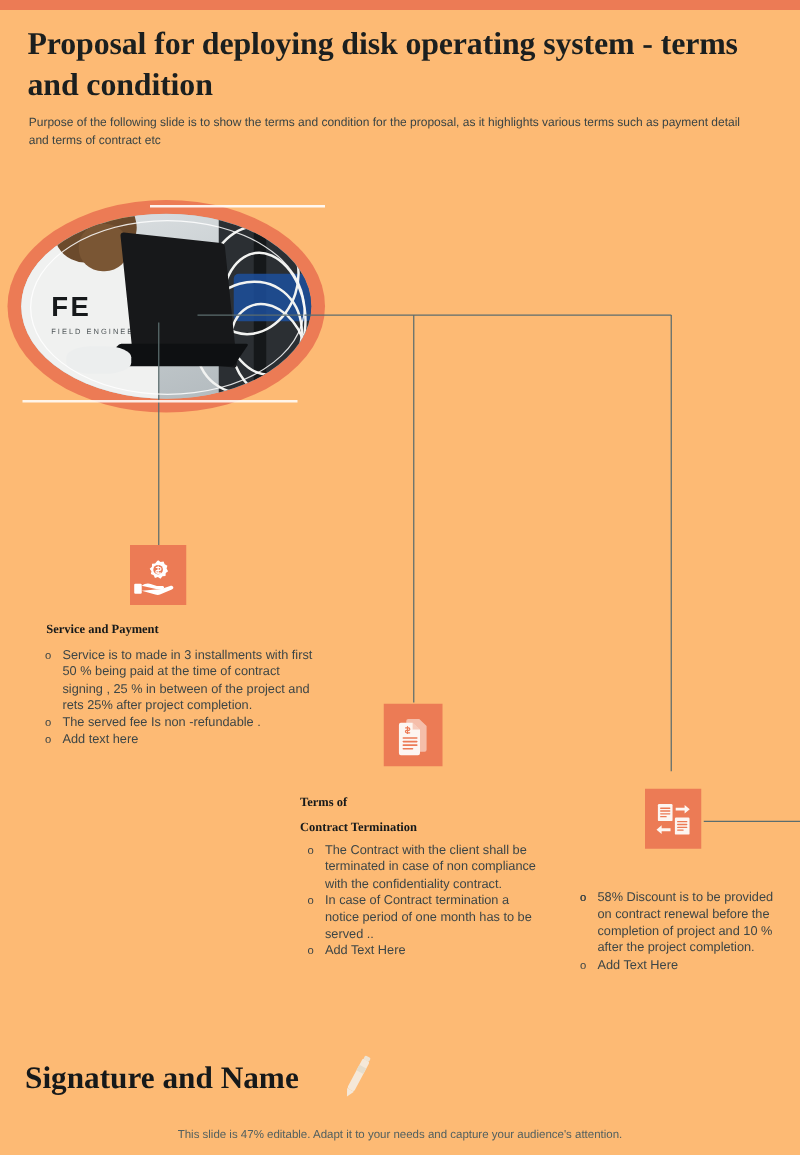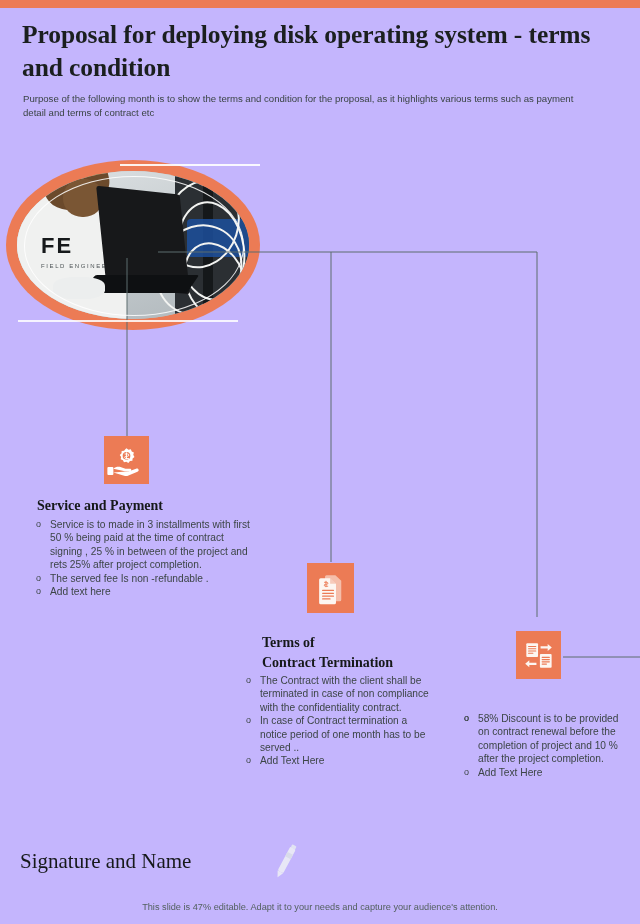--- a/index.html
+++ b/index.html
@@ -2,21 +2,21 @@
 <html><head>
 <meta charset="utf-8">
 <style>
   html,body{margin:0;padding:0;}
   body{
     width:640px;height:924px;overflow:hidden;
     background:#c5d4d3;
     font-family:"Liberation Sans",sans-serif;
     position:relative;
   }
-  .slide{position:absolute;inset:0;background:#c4b5fd;}
+  .slide{position:absolute;inset:0;background:#fdba74;}
 
   
   .top-bar{position:absolute;left:0;top:0;width:640px;height:8px;background:#ec7b55;}
 
   
   .title{
     position:absolute;left:22px;top:18px;width:590px;
     font-family:"Liberation Serif",serif;
     font-weight:bold;font-size:25.5px;line-height:33px;
     color:#1b1f1f;letter-spacing:-0.1px;
@@ -72,21 +72,21 @@
   .cab{position:absolute;border:2.4px solid #f2f3f1;border-radius:50%;background:transparent;}
 </style>
 </head>
 <body>
 
 <div class="slide">
 
   <div class="top-bar"></div>
 
   <div class="title">Proposal for deploying disk operating system - terms and condition</div>
-  <div class="subtitle">Purpose of the following month is to show the terms and condition for the proposal, as it highlights various terms such as payment detail and terms of contract etc</div>
+  <div class="subtitle">Purpose of the following slide is to show the terms and condition for the proposal, as it highlights various terms such as payment detail and terms of contract etc</div>
 
   <div class="photo-wrap">
     <div class="photo-ring"></div>
     <div class="photo-clip">
       <div class="ph ph-bg"></div>
       <div class="ph ph-rack"></div>
       <div class="ph ph-rack2"></div>
       <div class="ph ph-blue"></div>
       <div class="cab" style="left:148px;top:8px;width:70px;height:86px;transform:rotate(18deg);"></div>
       <div class="cab" style="left:160px;top:30px;width:64px;height:96px;transform:rotate(-8deg);"></div>
@@ -122,21 +122,21 @@
       <g fill="#ffffff">
         <path d="M24 11.5l2.1 1.5 2.5-.5 1 2.4 2.3 1.1-.7 2.5 1.3 2.2-2 1.6-.2 2.6-2.6.2-1.7 2-2.2-1.3-2.5.7-1.1-2.3-2.4-1 .5-2.5-1.5-2.1 1.9-1.7.1-2.6 2.6-.1 1.6-1.9z"></path>
         <circle cx="24" cy="19.5" r="4.1" fill="#ec7b55"></circle>
         <path d="M24 16.3v6.6M22.4 17.6h2.8a1.2 1.2 0 010 2.4h-1.9a1.2 1.2 0 000 2.4h2.9" stroke="#ffffff" stroke-width="1" fill="none" stroke-linecap="round"></path>
         <path d="M10 33.2c2.8-2.1 5.4-2.3 8.3-1.4l4.6 1.5h4.6c1 0 1.6.6 1.6 1.3 0 .8-.7 1.3-1.6 1.3h-5.3"></path>
         <path d="M26.6 35.9l7.6-2.6c1.3-.5 2.4.2 2.7 1 .3.9-.2 1.7-1.2 2.1l-9.6 4.1c-1.6.7-3 .7-4.6.2L10 37.4"></path>
         <rect x="3.6" y="31.4" width="6.4" height="8.6" rx="1"></rect>
       </g>
     </svg>
   </div>
-  <div style="position:absolute;left:37px;top:498px;width:200px;font-family:'Liberation Serif',serif;font-weight:bold;font-size:14px;color:#16191a;">Service and Payment</div>
+  <div style="position:absolute;left:37px;top:498px;width:200px;font-family:'Liberation Serif',serif;font-weight:bold;font-size:10px;color:#16191a;">Service and Payment</div>
   <ul style="position:absolute;left:34px;top:518px;width:200px;margin:0;padding:0 0 0 16px;list-style:none;">
     <li style="position:relative;font-size:10.2px;line-height:13.4px;color:#3c4546;margin-bottom:0;">
       <span style="position:absolute;left:-14px;top:0;font-size:9px;color:#3c4546;">o</span>
       <span>Service is to made in 3 installments with first 50 % being paid at the time of contract signing , 25 % in between of the project and rets 25% after project completion.</span>
     </li>
     <li style="position:relative;font-size:10.2px;line-height:13.4px;color:#3c4546;">
       <span style="position:absolute;left:-14px;top:0;font-size:9px;color:#3c4546;">o</span>
       <span>The served fee Is non -refundable .</span>
     </li>
     <li style="position:relative;font-size:10.2px;line-height:13.4px;color:#3c4546;">
@@ -153,21 +153,21 @@
       </g>
       <path d="M23.6 14v5.6h6" fill="#ec7b55" opacity=".35"></path>
       <g stroke="#ec7b55" stroke-width="1.3" stroke-linecap="round">
         <path d="M16 26.5h11M16 29.4h11M16 32.3h11M16 35.2h7.5"></path>
       </g>
       <g fill="#ec7b55">
         <path d="M19.4 17.1v5.6M17.9 18.2h2.4a1 1 0 010 2h-1.6a1 1 0 000 2h2.5" stroke="#ec7b55" stroke-width=".95" fill="none" stroke-linecap="round"></path>
       </g>
     </svg>
   </div>
-  <div style="position:absolute;left:262px;top:633px;width:200px;font-family:'Liberation Serif',serif;font-weight:bold;font-size:14px;line-height:20px;color:#16191a;">
+  <div style="position:absolute;left:240px;top:633px;width:200px;font-family:'Liberation Serif',serif;font-weight:bold;font-size:10px;line-height:20px;color:#16191a;">
     <div>Terms of</div>
     <div>Contract Termination</div>
   </div>
   <ul style="position:absolute;left:244px;top:674px;width:172px;margin:0;padding:0 0 0 16px;list-style:none;">
     <li style="position:relative;font-size:10.2px;line-height:13.4px;color:#3c4546;">
       <span style="position:absolute;left:-14px;top:0;font-size:9px;color:#3c4546;">o</span>
       <span>The Contract with the client shall be terminated in case of non compliance with the confidentiality contract.</span>
     </li>
     <li style="position:relative;font-size:10.2px;line-height:13.4px;color:#3c4546;">
       <span style="position:absolute;left:-14px;top:0;font-size:9px;color:#3c4546;">o</span>
@@ -202,21 +202,21 @@
     <li style="position:relative;font-size:10.2px;line-height:13.4px;color:#3c4546;">
       <span style="position:absolute;left:-14px;top:0;font-size:9px;color:#3c4546;">o</span>
       <span>58% Discount is to be provided on contract renewal before the completion of project and 10 % after the project completion.</span>
     </li>
     <li style="position:relative;font-size:10.2px;line-height:13.4px;color:#3c4546;">
       <span style="position:absolute;left:-14px;top:0;font-size:9px;color:#3c4546;">o</span>
       <span>Add Text Here</span>
     </li>
   </ul>
 
-  <div style="position:absolute;left:20px;top:849px;font-family:'Liberation Serif',serif;font-weight:normal;font-size:21px;color:#16191a;">Signature and Name</div>
+  <div style="position:absolute;left:20px;top:849px;font-family:'Liberation Serif',serif;font-weight:bold;font-size:25px;color:#16191a;">Signature and Name</div>
   <svg width="40" height="50" style="position:absolute;left:265px;top:838px;opacity:.78;">
     <g transform="rotate(28 20 25)">
       <rect x="17" y="8" width="6.2" height="27" rx="1.6" fill="#f3f6f5"></rect>
       <rect x="17" y="14" width="6.2" height="5" fill="#dfe7e5"></rect>
       <path d="M17 35h6.2l-3.1 6z" fill="#f3f6f5"></path>
       <rect x="17.6" y="5" width="5" height="3.4" rx="1.2" fill="#eaf0ef"></rect>
     </g>
   </svg>
 
   <div style="position:absolute;left:0;top:902px;width:640px;text-align:center;font-size:9.2px;color:#53605f;">This slide is 47% editable. Adapt it to your needs and capture your audience's attention.</div>

